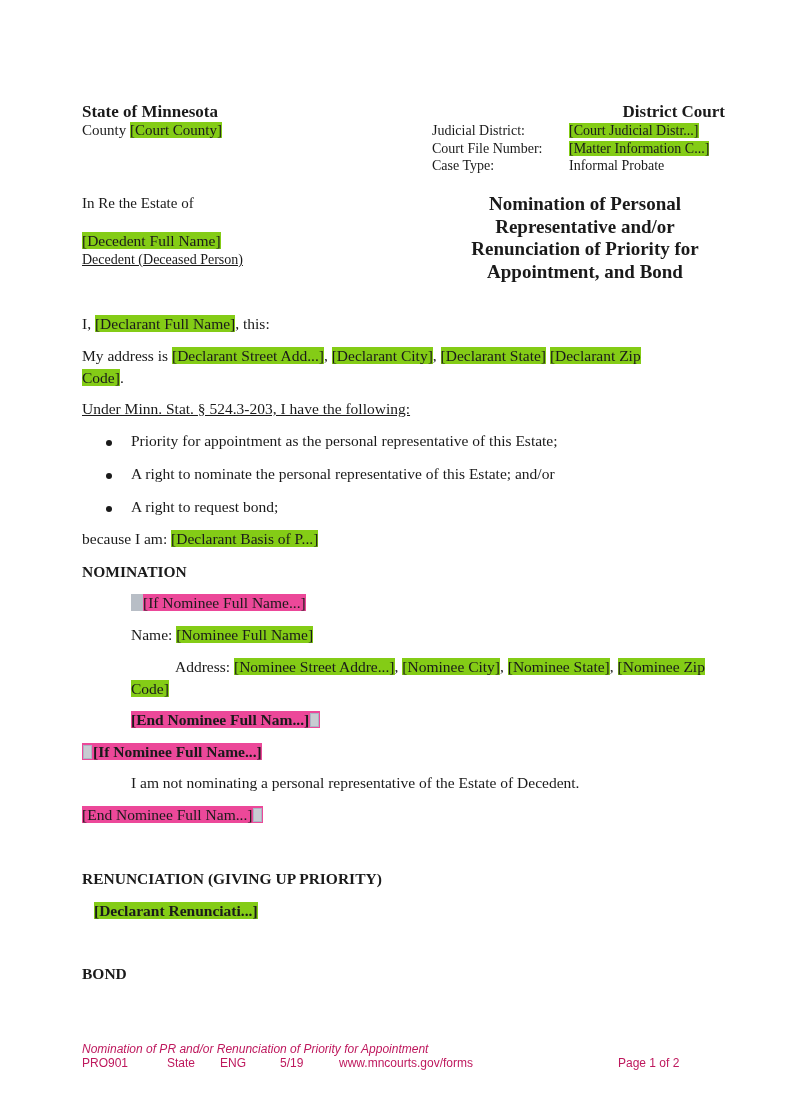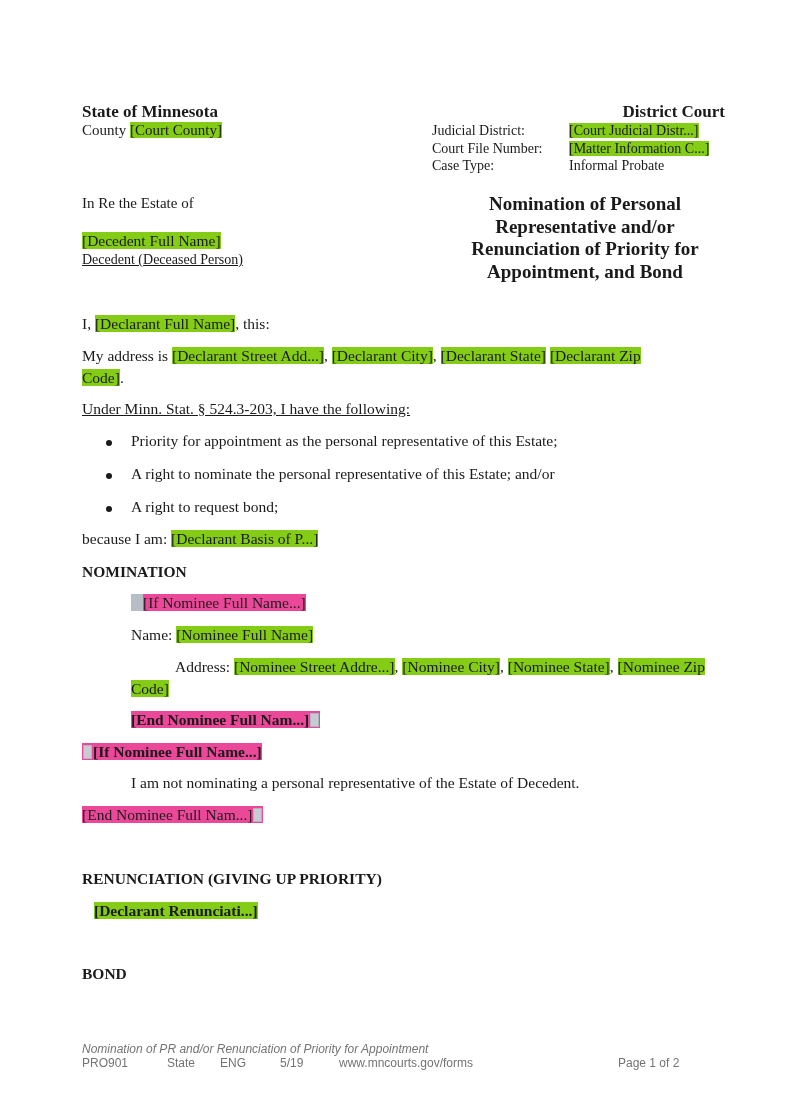--- a/index.html
+++ b/index.html
@@ -8,21 +8,21 @@
     .abs { position: absolute; white-space: nowrap; }
     .hl { background: #84cc16; }
     .gray { background: #ec4899; }
     .bold { font-weight: bold; }
     .marker { display: inline-block; width: 9px; height: 14px; border: 1px solid #aab4c4;
               background: #c8ccd2; vertical-align: -2px; margin: 0 1px; box-sizing: border-box; }
     .graypad { display:inline-block; width: 12px; height: 17px; background:#b8bec6; vertical-align:-3px; }
     .title-block { position: absolute; left: 420px; top: 193px; width: 330px; text-align: center;
                    font-weight: bold; font-size: 19px; line-height: 22.5px; }
     .bullet { position: absolute; left: 106px; width: 6px; height: 6px; border-radius: 50%; background: #1a1a1a; }
-    .footer { font-family: "Liberation Sans", sans-serif; font-size: 12px; color: #737373; }
+    .footer { font-family: "Liberation Sans", sans-serif; font-size: 12px; color: #be185d; }
     .sec { font-weight: bold; text-align: center; }
   </style>
 </head>
 <body>
 
 <div class="abs bold" style="left:82px; top:102px; font-size:17px;">State of Minnesota</div>
 <div class="abs" style="left:82px; top:122px; font-size:15px;">
   <span>County</span>
   <span class="hl">[Court County]</span>
 </div>

